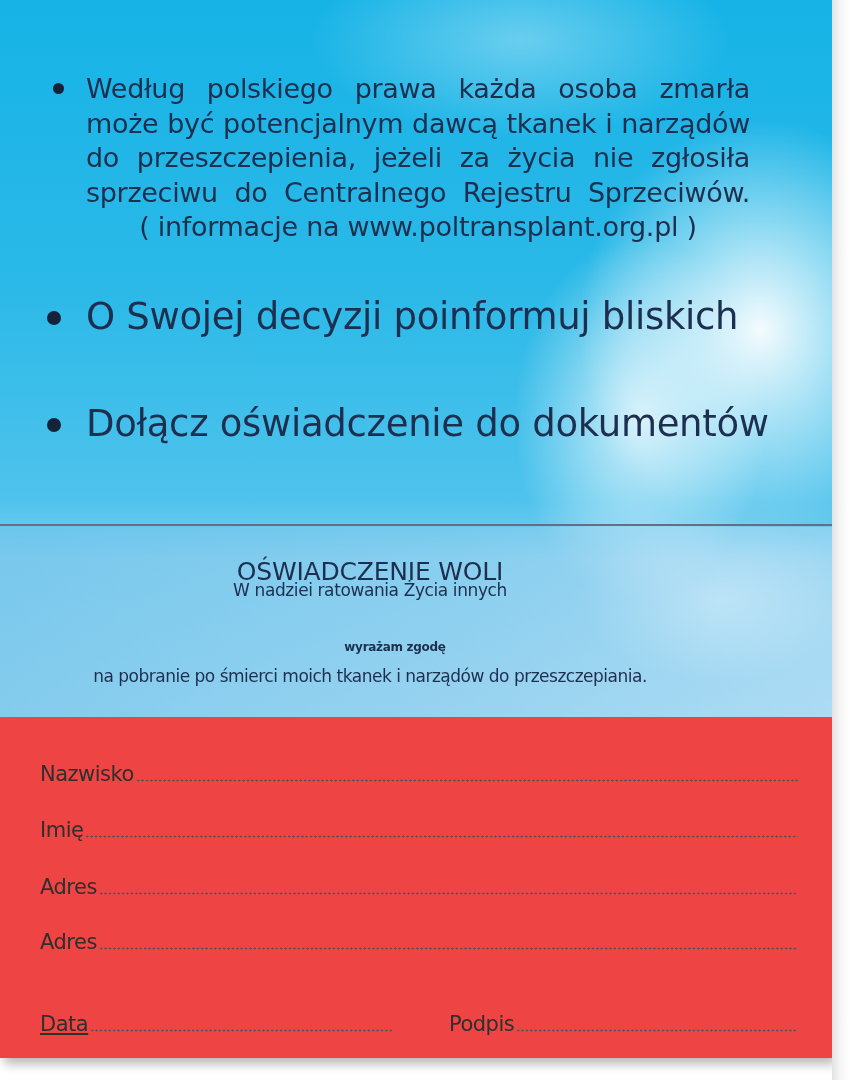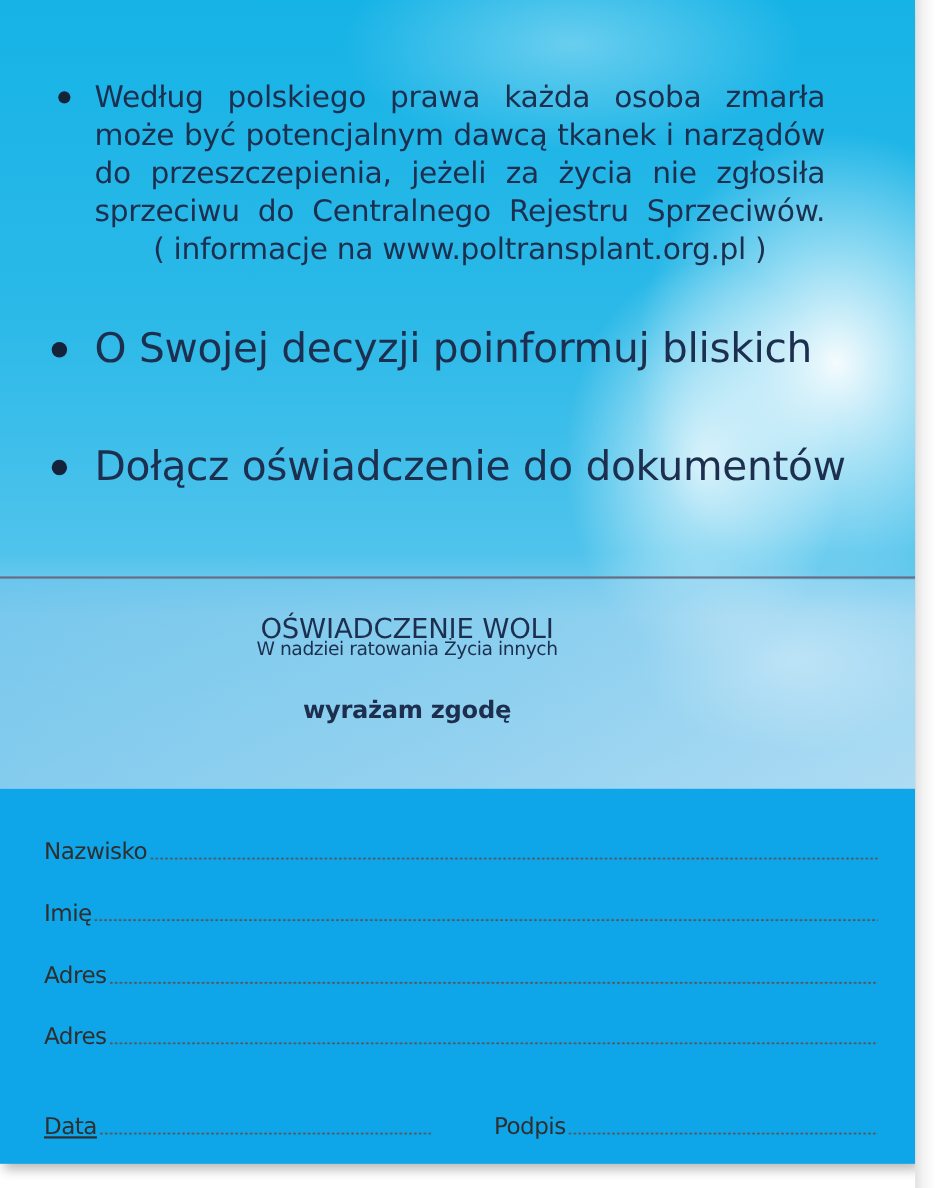--- a/index.html
+++ b/index.html
@@ -3,21 +3,21 @@
 <meta charset="utf-8">
 <style>
   html, body { margin: 0; padding: 0; }
   body {
     width: 850px; height: 1080px; position: relative; overflow: hidden;
     background: #ffffff;
     font-family: "DejaVu Sans", "Liberation Sans", sans-serif;
   }
   .card {
     position: absolute; left: 0; top: 0; width: 832px; height: 1058px;
-    background: #0ea5e9;
+    background: #ef4444;
     box-shadow: 4px 6px 10px rgba(0,0,0,0.28);
     overflow: hidden;
   }
   .sky {
     position: absolute; left: 0; top: 0; width: 832px; height: 717px;
     background:
       radial-gradient(ellipse 260px 300px at 760px 330px, rgba(255,255,255,0.95), rgba(255,255,255,0) 70%),
       radial-gradient(ellipse 180px 260px at 640px 420px, rgba(255,255,255,0.75), rgba(255,255,255,0) 70%),
       radial-gradient(ellipse 300px 140px at 520px 40px, rgba(255,255,255,0.35), rgba(255,255,255,0) 70%),
       radial-gradient(ellipse 200px 120px at 720px 600px, rgba(255,255,255,0.45), rgba(255,255,255,0) 70%),
@@ -42,21 +42,21 @@
   .para .center-line { display: block; text-align: center; }
   .big {
     position: absolute; left: 86px; white-space: nowrap;
     font-size: 37px; line-height: 44px; letter-spacing: -0.3px;
   }
   .decl {
     position: absolute; left: 0; width: 740px; text-align: center; color: #1d2f4f;
   }
   .decl-title { top: 557px; font-size: 25px; line-height: 30px; letter-spacing: -0.2px; }
   .decl-l1 { top: 579px; font-size: 17px; line-height: 22px; letter-spacing: -0.4px; }
-  .decl-l2 { top: 636px; font-size: 22px; line-height: 22px; font-weight: bold; letter-spacing: -0.3px; }
+  .decl-l2 { top: 636px; font-size: 12px; line-height: 22px; font-weight: bold; letter-spacing: -0.3px; margin-left: 25px; }
   .decl-l3 { top: 665px; font-size: 17px; line-height: 22px; letter-spacing: -0.5px; }
   .field {
     position: absolute; left: 40px; height: 30px; display: flex; align-items: flex-end;
     color: #2f2f2f; font-size: 21px; line-height: 26px; letter-spacing: -0.5px;
   }
   .field .lbl { white-space: nowrap; }
   .field .dots {
     flex: 1; height: 3px; margin-bottom: 5px; margin-left: 2px;
     background-image: radial-gradient(circle, #555 0.9px, transparent 1.2px);
     background-size: 4.4px 3px; background-repeat: repeat-x;
@@ -86,20 +86,21 @@
   <div class="big" style="top:295px; color:#1d2f4f;">O Swojej decyzji poinformuj bliskich</div>
 
   <div class="dot" style="left:47px; top:418px; width:14px; height:14px;"></div>
   <div class="big" style="top:402px; color:#1d2f4f;">Dołącz oświadczenie do dokumentów</div>
 
   <div class="divider"></div>
 
   <div class="decl decl-title">OŚWIADCZENIE WOLI</div>
   <div class="decl decl-l1">W nadziei ratowania Życia innych</div>
   <div class="decl decl-l2">wyrażam zgodę</div>
+  <div class="decl decl-l3">na pobranie po śmierci moich tkanek i narządów do przeszczepiania.</div>
 
   <div class="field" style="top:813px; width:758px;">
     <span class="lbl">Imię</span>
     <span class="dots"></span>
   </div>
   <div class="field" style="top:757px; width:758px;">
     <span class="lbl">Nazwisko</span>
     <span class="dots"></span>
   </div>
   <div class="field" style="top:870px; width:758px;">

